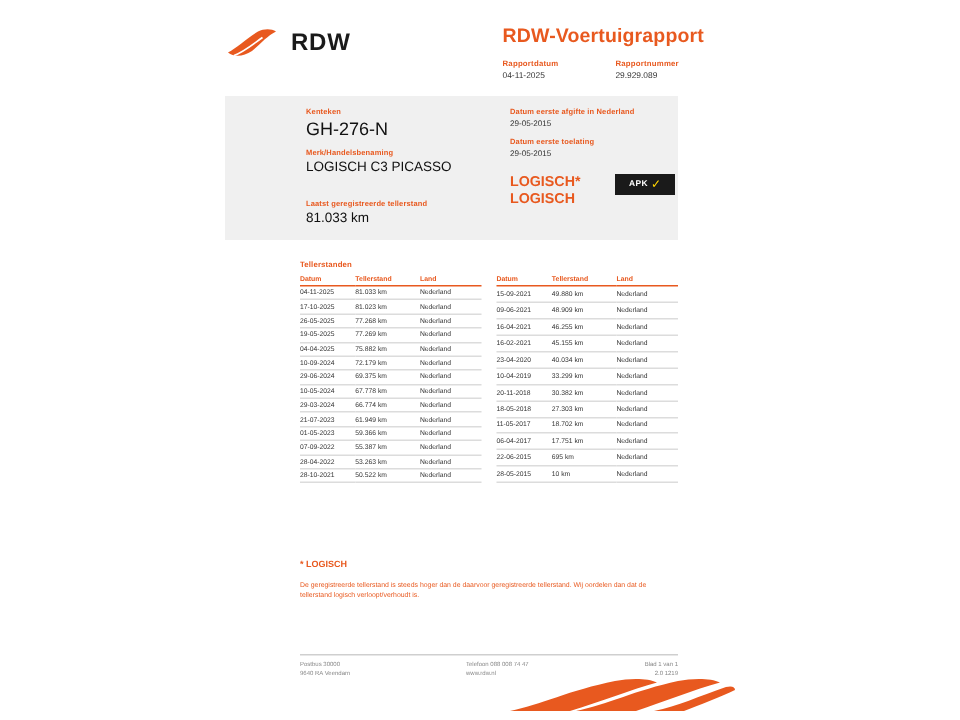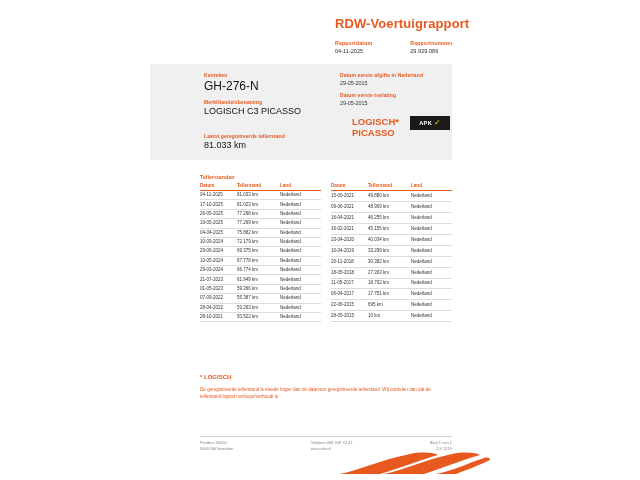--- a/index.html
+++ b/index.html
@@ -73,21 +73,21 @@
     font-size: 5.4px; color: #333; line-height: 8px; margin-bottom: 5px;
   }
   .val-big {
     font-size: 12px; color: #111; line-height: 14px; font-weight: normal;
   }
   .val-mid {
     font-size: 9px; color: #111; line-height: 11px;
   }
   .odo-label { margin-top: 16px; }
   .judgement {
-    position: absolute; left: 202px; top: 52px;
+    position: absolute; left: 190px; top: 52px;
   }
   .judgement .j-text {
     font-size: 9.5px; font-weight: bold; color: #e8591f;
     line-height: 11px;
   }
   .apk-badge {
     position: absolute; left: 260px; top: 52px;
     width: 40px; height: 14px;
     background: #1a1a1a;
     color: #fff;
@@ -157,20 +157,29 @@
   .stripes {
     position: absolute; left: 340px; bottom: 4px; width: 150px; height: 24px;
   }
 </style>
 </head>
 <body>
 
 <div class="page">
 
   <div class="header">
+    <div class="logo-wrap">
+      <span class="logo-mark">
+        <svg width="38" height="22" viewBox="0 0 38 22">
+          <path d="M2 17 C 8 14, 14 8, 22 3 C 26 1, 31 1, 34 3 C 28 6, 24 11, 18 16 C 12 20, 6 20, 2 17 Z" fill="#e8591f"></path>
+          <path d="M6 19 C 12 17, 18 12, 25 7" stroke="#ffffff" stroke-width="1.2" fill="none"></path>
+        </svg>
+      </span>
+      <span class="logo-text">RDW</span>
+    </div>
 
     <div class="doc-title">RDW-Voertuigrapport</div>
 
     <div class="meta-row">
       <div class="meta-block">
         <div class="meta-label">Rapportdatum</div>
         <div class="meta-value">04-11-2025</div>
       </div>
       <div class="meta-block">
         <div class="meta-label">Rapportnummer</div>
@@ -191,21 +200,21 @@
 
     <div class="panel-col-right">
       <div class="lbl">Datum eerste afgifte in Nederland</div>
       <div class="val-sm">29-05-2015</div>
       <div class="lbl">Datum eerste toelating</div>
       <div class="val-sm">29-05-2015</div>
     </div>
 
     <div class="judgement">
       <div class="j-text">LOGISCH*</div>
-      <div class="j-text">PICASSO</div>
+      <div class="j-text">LOGISCH</div>
     </div>
 
     <div class="apk-badge">
       <span class="apk-word">APK</span>
       <span class="chk">✓</span>
     </div>
   </div>
 
   <div class="table-section">
     <div class="table-title">Tellerstanden</div>

